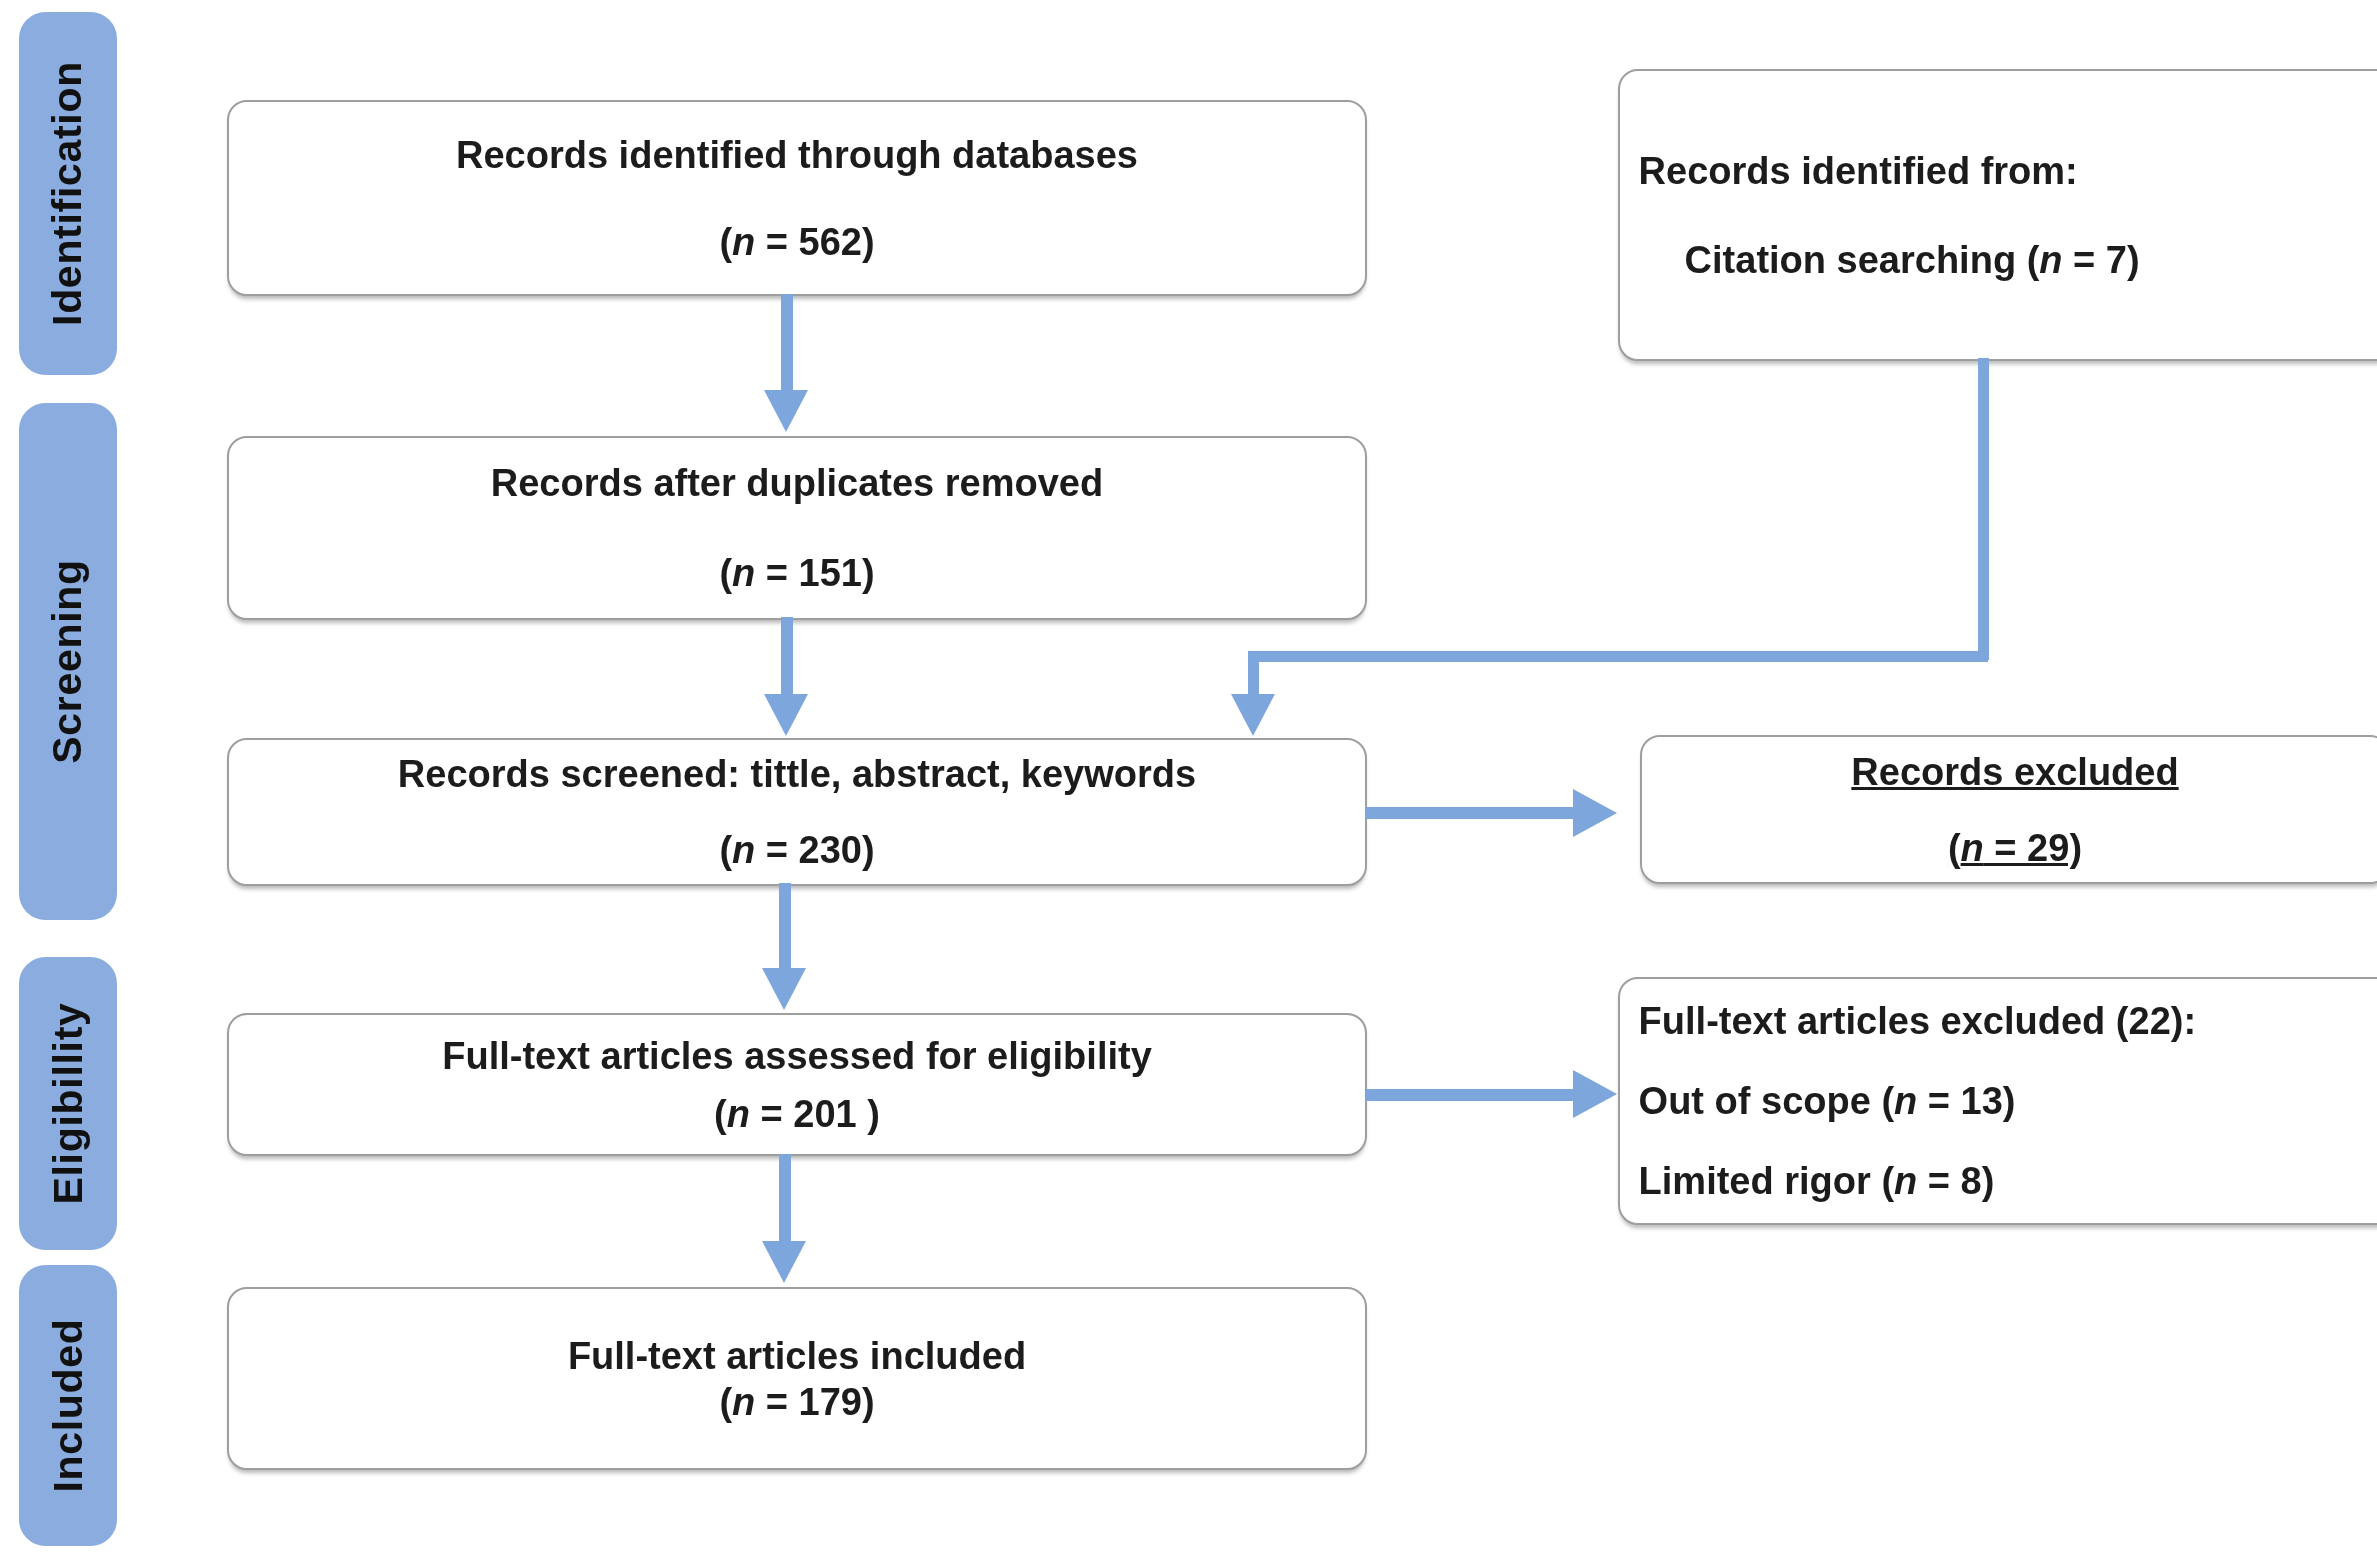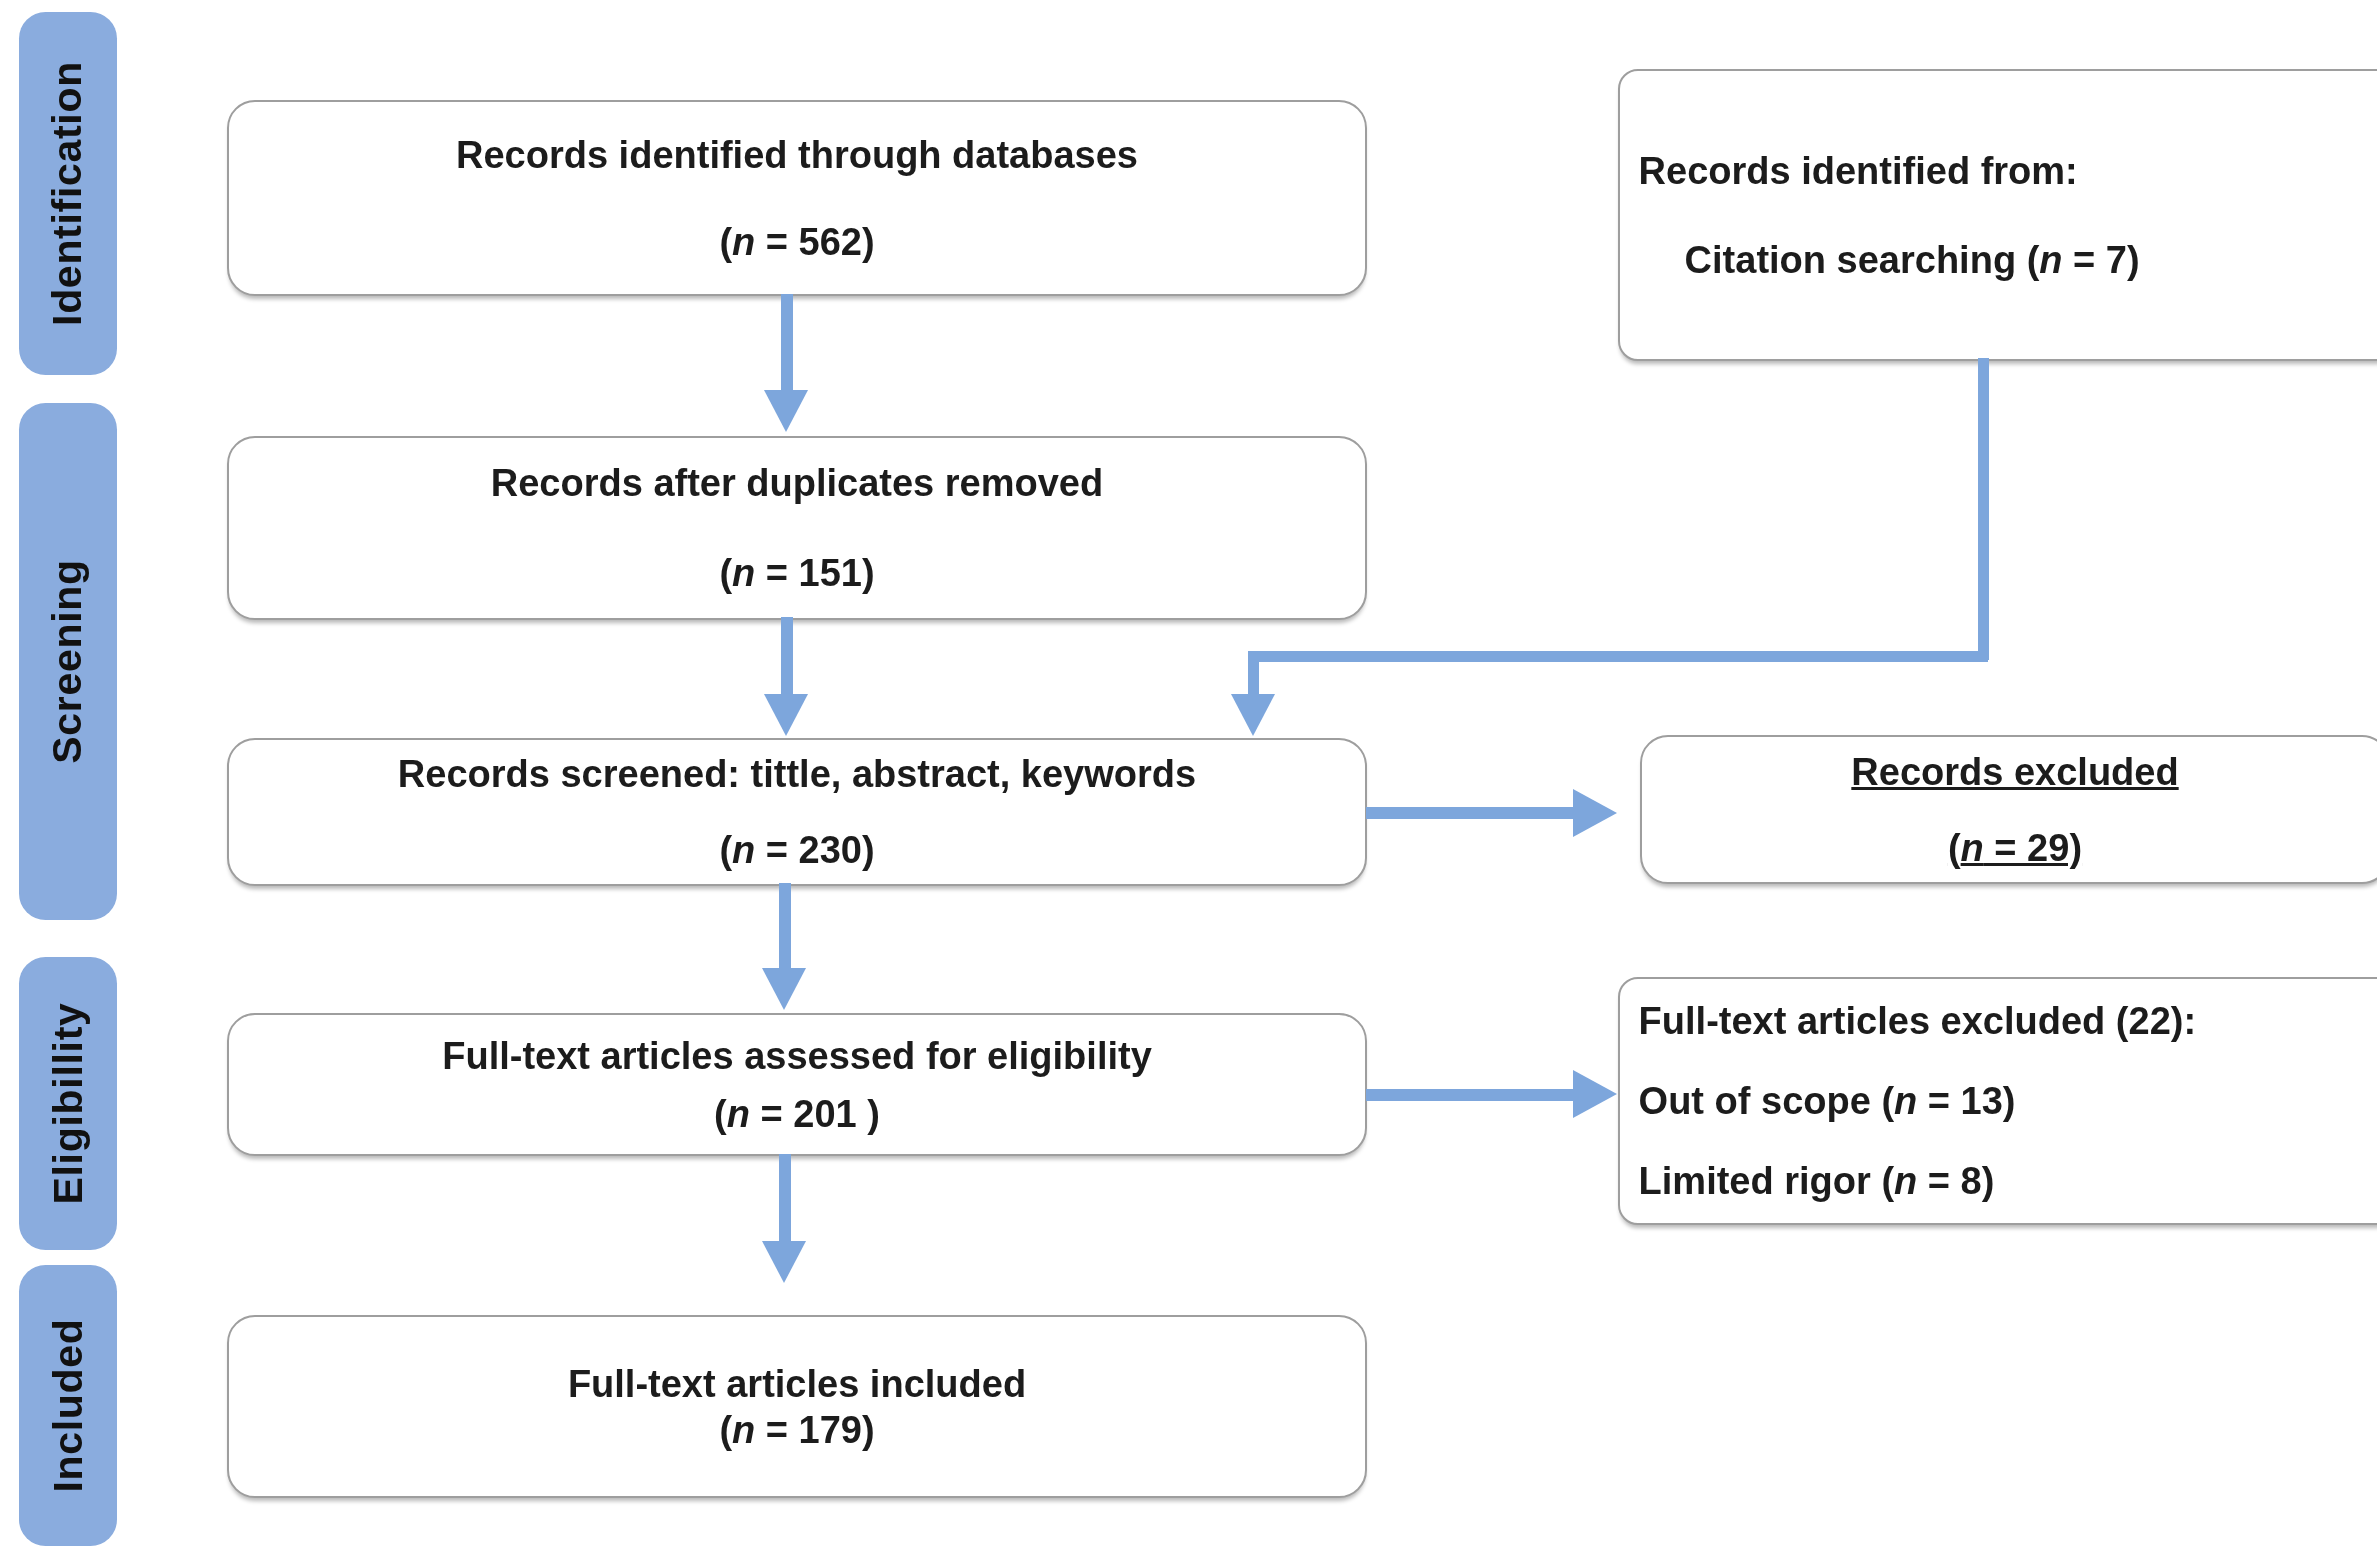--- a/index.html
+++ b/index.html
@@ -35,21 +35,21 @@
   
   .box{
     position:absolute;
     background:#fff;
     border:2px solid var(--border);
     border-radius:20px;
     box-shadow:0 4.6px 4px -2px rgba(0,0,0,0.28);
     display:flex;flex-direction:column;justify-content:center;
     font-size:38px;font-weight:600;line-height:46px;
   }
-  .box.centered{align-items:center;text-align:center;border-radius:28px;}
+  .box.centered{align-items:center;text-align:center;}
   .box.lefted{align-items:flex-start;text-align:left;padding-left:18.6px;padding-right:10.6px;}
   .box .line{white-space:nowrap;}
   .box .indent{padding-left:46px;}
   .nvar{font-style:italic;font-weight:600;}
   
   .seg{position:absolute;background:var(--arrow);}
   .head-down{
     position:absolute;width:0;height:0;
     border-left:22.5px solid transparent;
     border-right:22.5px solid transparent;
@@ -59,21 +59,21 @@
     position:absolute;width:0;height:0;
     border-top:24.5px solid transparent;
     border-bottom:24.5px solid transparent;
     border-left:44px solid var(--arrow);
   }
   
   #box-identified{gap:41px;}
   #box-duplicates{gap:44px;}
   #box-screened{gap:30px;text-align:right;}
   #box-assessed{gap:12px;}
-  #box-included{margin-top:28px;}
+  #box-included{}
   #rbox-identified-from{gap:43px;}
   #rbox-records-excluded{gap:30px;}
   #rbox-fulltext-excluded{gap:34px;}
 </style>
 </head>
 <body>
 
 <div id="canvas">
 
   <div class="stage" id="stage-identification" style="top:12px;height:363px;">

